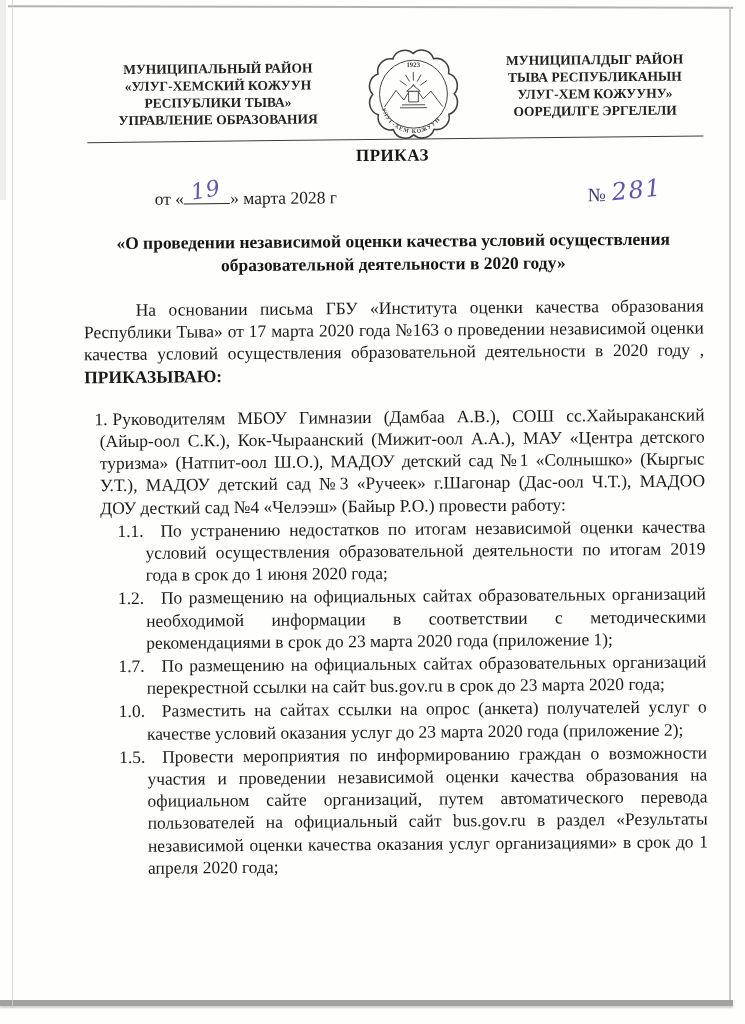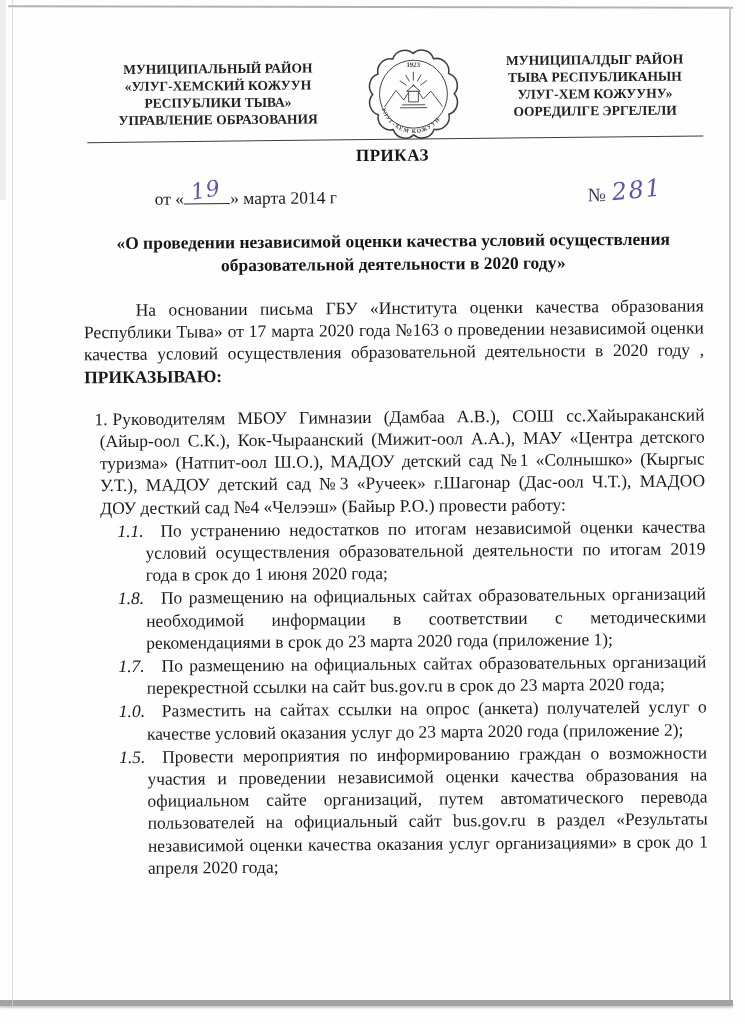--- a/index.html
+++ b/index.html
@@ -44,21 +44,21 @@
   .doc-title .inner{max-width:588px;margin:0 auto;}
 
   
   .body-col{position:absolute;left:85px;top:297px;width:620px;font-size:17.5px;line-height:22.2px;text-align:justify;color:#1b1b1b;}
   .preamble{text-indent:52px;margin:0;}
   .order-list{margin-top:20px;}
   .item{margin:0 0 1px 0;}
   .item-main{padding-left:15px;text-indent:-5px;}
   .item-main .num{display:inline-block;width:18px;text-indent:0;}
   .item-sub{padding-left:60px;text-indent:-28px;}
-  .item-sub .num{display:inline-block;width:43px;text-indent:0;font-style:italic;}
+  .item-sub .num{display:inline-block;width:43px;text-indent:0;}
   .kw{font-weight:bold;}
 </style>
 </head>
 <body>
 
 <div class="page">
 
   <div class="edge edge-top"></div>
   <div class="edge edge-right"></div>
   <div class="edge edge-bottom"></div>
@@ -107,35 +107,35 @@
       <div>ТЫВА РЕСПУБЛИКАНЫН</div>
       <div>УЛУГ-ХЕМ КОЖУУНУ»</div>
       <div>ООРЕДИЛГЕ ЭРГЕЛЕЛИ</div>
     </div>
 
     <div class="divider"></div>
 
     <div class="doc-type">ПРИКАЗ</div>
 
     <div class="date-row">
-      <span class="date-left"><span>от «</span><span class="blank-line"><span class="hand day-hand" style="color:#5f55ad">19</span></span><span>» марта  2014 г</span></span>
+      <span class="date-left"><span>от «</span><span class="blank-line"><span class="hand day-hand" style="color:#5f55ad">19</span></span><span>» марта  2028 г</span></span>
       <span class="num-block"><span class="num-sign" style="color:#3c3c6e">№</span><span class="hand num-hand" style="color:#5f55ad">281</span></span>
     </div>
 
     <div class="doc-title">
       <div class="inner">«О проведении независимой оценки качества условий осуществления образовательной деятельности в 2020 году»</div>
     </div>
 
     <div class="body-col">
       <p class="preamble"><span>На основании письма ГБУ «Института оценки качества образования Республики Тыва» от 17 марта 2020 года №163 о проведении независимой оценки качества условий осуществления образовательной деятельности в 2020 году ,</span> <span class="kw">ПРИКАЗЫВАЮ:</span></p>
 
       <div class="order-list">
         <div class="item item-main"><span class="num">1.</span><span>Руководителям МБОУ Гимназии (Дамбаа А.В.), СОШ сс.Хайыраканский (Айыр-оол С.К.), Кок-Чыраанский (Мижит-оол А.А.), МАУ «Центра детского туризма» (Натпит-оол Ш.О.), МАДОУ детский сад №1 «Солнышко» (Кыргыс У.Т.), МАДОУ детский сад №3 «Ручеек» г.Шагонар (Дас-оол Ч.Т.), МАДОО ДОУ десткий сад №4 «Челээш» (Байыр Р.О.) провести работу:</span></div>
         <div class="item item-sub"><span class="num">1.1.</span><span>По устранению недостатков по итогам независимой оценки качества условий осуществления образовательной деятельности по итогам 2019 года в срок до 1 июня 2020 года;</span></div>
-        <div class="item item-sub"><span class="num">1.8.</span><span>По размещению на официальных сайтах образовательных организаций необходимой информации в соответствии с методическими рекомендациями в срок до 23 марта 2020 года (приложение 1);</span></div>
+        <div class="item item-sub"><span class="num">1.2.</span><span>По размещению на официальных сайтах образовательных организаций необходимой информации в соответствии с методическими рекомендациями в срок до 23 марта 2020 года (приложение 1);</span></div>
         <div class="item item-sub"><span class="num">1.7.</span><span>По размещению на официальных сайтах образовательных организаций перекрестной ссылки на сайт bus.gov.ru в срок до 23 марта 2020 года;</span></div>
         <div class="item item-sub"><span class="num">1.0.</span><span>Разместить на сайтах ссылки на опрос (анкета) получателей услуг о качестве условий оказания услуг до 23 марта 2020 года (приложение 2);</span></div>
         <div class="item item-sub"><span class="num">1.5.</span><span>Провести мероприятия по информированию граждан о возможности участия и проведении независимой оценки качества образования на официальном сайте организаций, путем автоматического перевода пользователей на официальный сайт bus.gov.ru в раздел «Результаты независимой оценки качества оказания услуг организациями» в срок до 1 апреля 2020 года;</span></div>
       </div>
     </div>
 
   </div>
 </div>
 
 </body></html>

